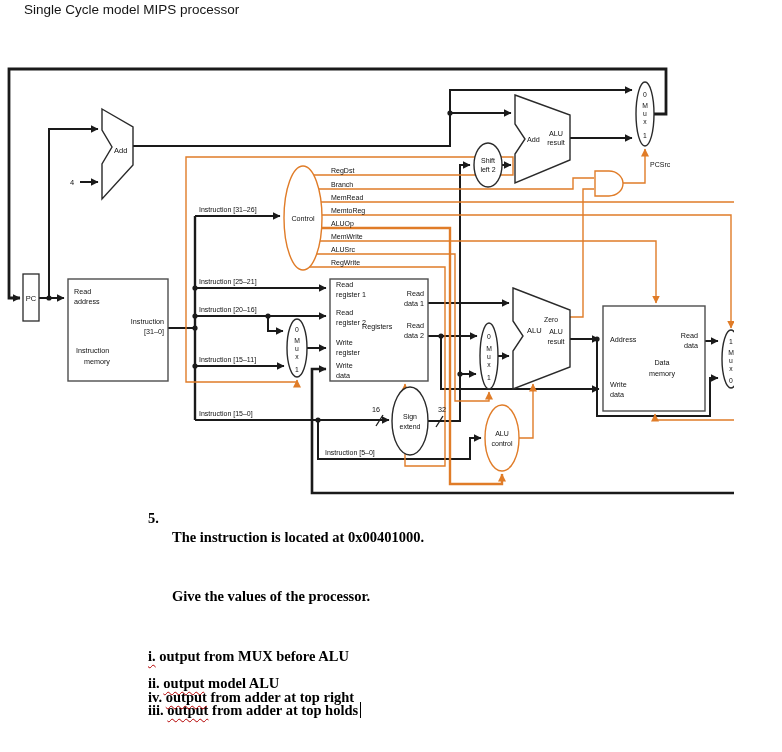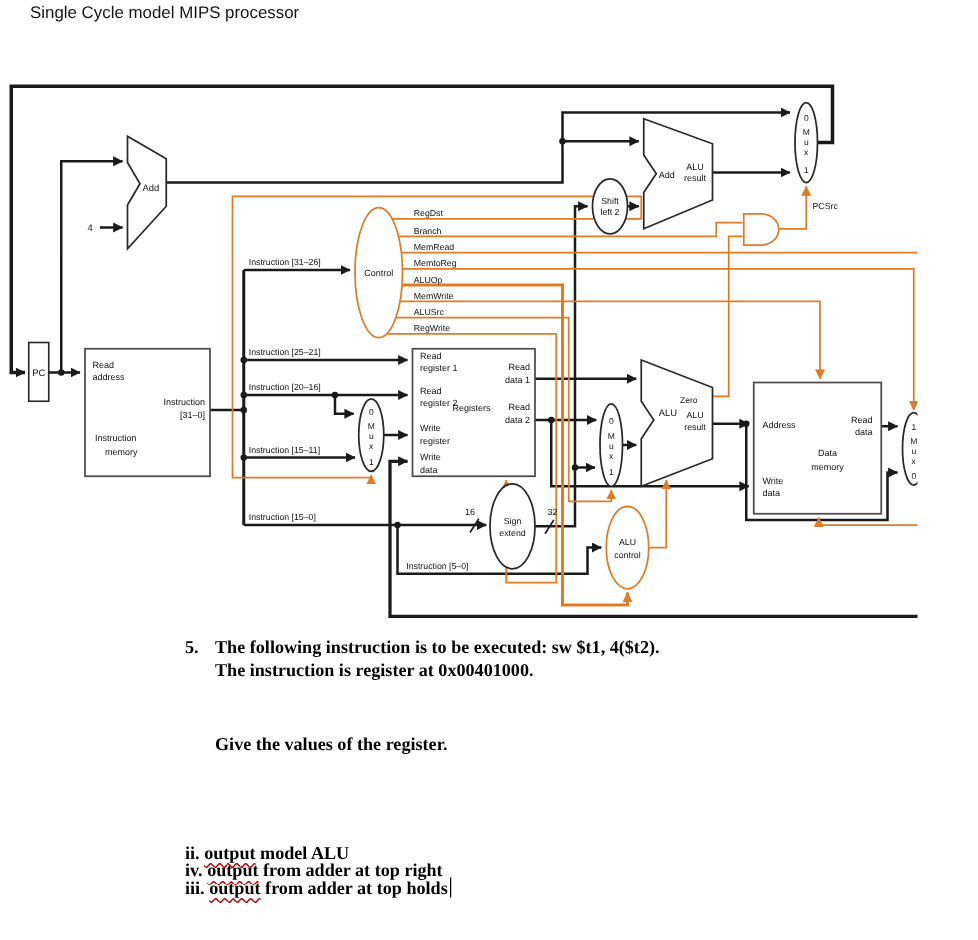--- a/index.html
+++ b/index.html
@@ -266,23 +266,23 @@
       <text x="199" y="186">Instruction [31–26]</text>
       <text x="199" y="258">Instruction [25–21]</text>
       <text x="199" y="286">Instruction [20–16]</text>
       <text x="199" y="336">Instruction [15–11]</text>
       <text x="199" y="390">Instruction [15–0]</text>
       <text x="325" y="429">Instruction [5–0]</text>
     </g>
   </svg>
 
   <div class="q" style="left:148px;top:510px">5.</div>
-  <div class="q" style="left:172px;top:510px">The following instruction is to be executed: sw $t1, 4($t2).</div>
-  <div class="q" style="left:172px;top:529px">The instruction is register at 0x00401000.</div>
-  <div class="q" style="left:172px;top:588px">Give the values of the register.</div>
-
+  <div class="q" style="left:172px;top:529px">The instruction is located at 0x00401000.</div>
+  <div class="q" style="left:172px;top:588px">Give the values of the processor.</div>
+
+  <div class="q" style="left:148px;top:648px"><span class="wavy">i.</span> <span>output</span> <span>from MUX before ALU</span></div>
 
   <div class="q" style="left:148px;top:675px"><span>ii.</span> <span class="wavy">output</span> <span>model ALU</span></div>
 
   <div class="q" style="left:148px;top:702px"><span>iii.</span> <span class="wavy">output</span> <span>from adder at top holds</span><span class="caret"></span></div>
 
   <div class="q" style="left:148px;top:689px"><span>iv.</span> <span class="wavy">output</span> <span>from adder at top right</span></div>
 </div>
 
 </body></html>

